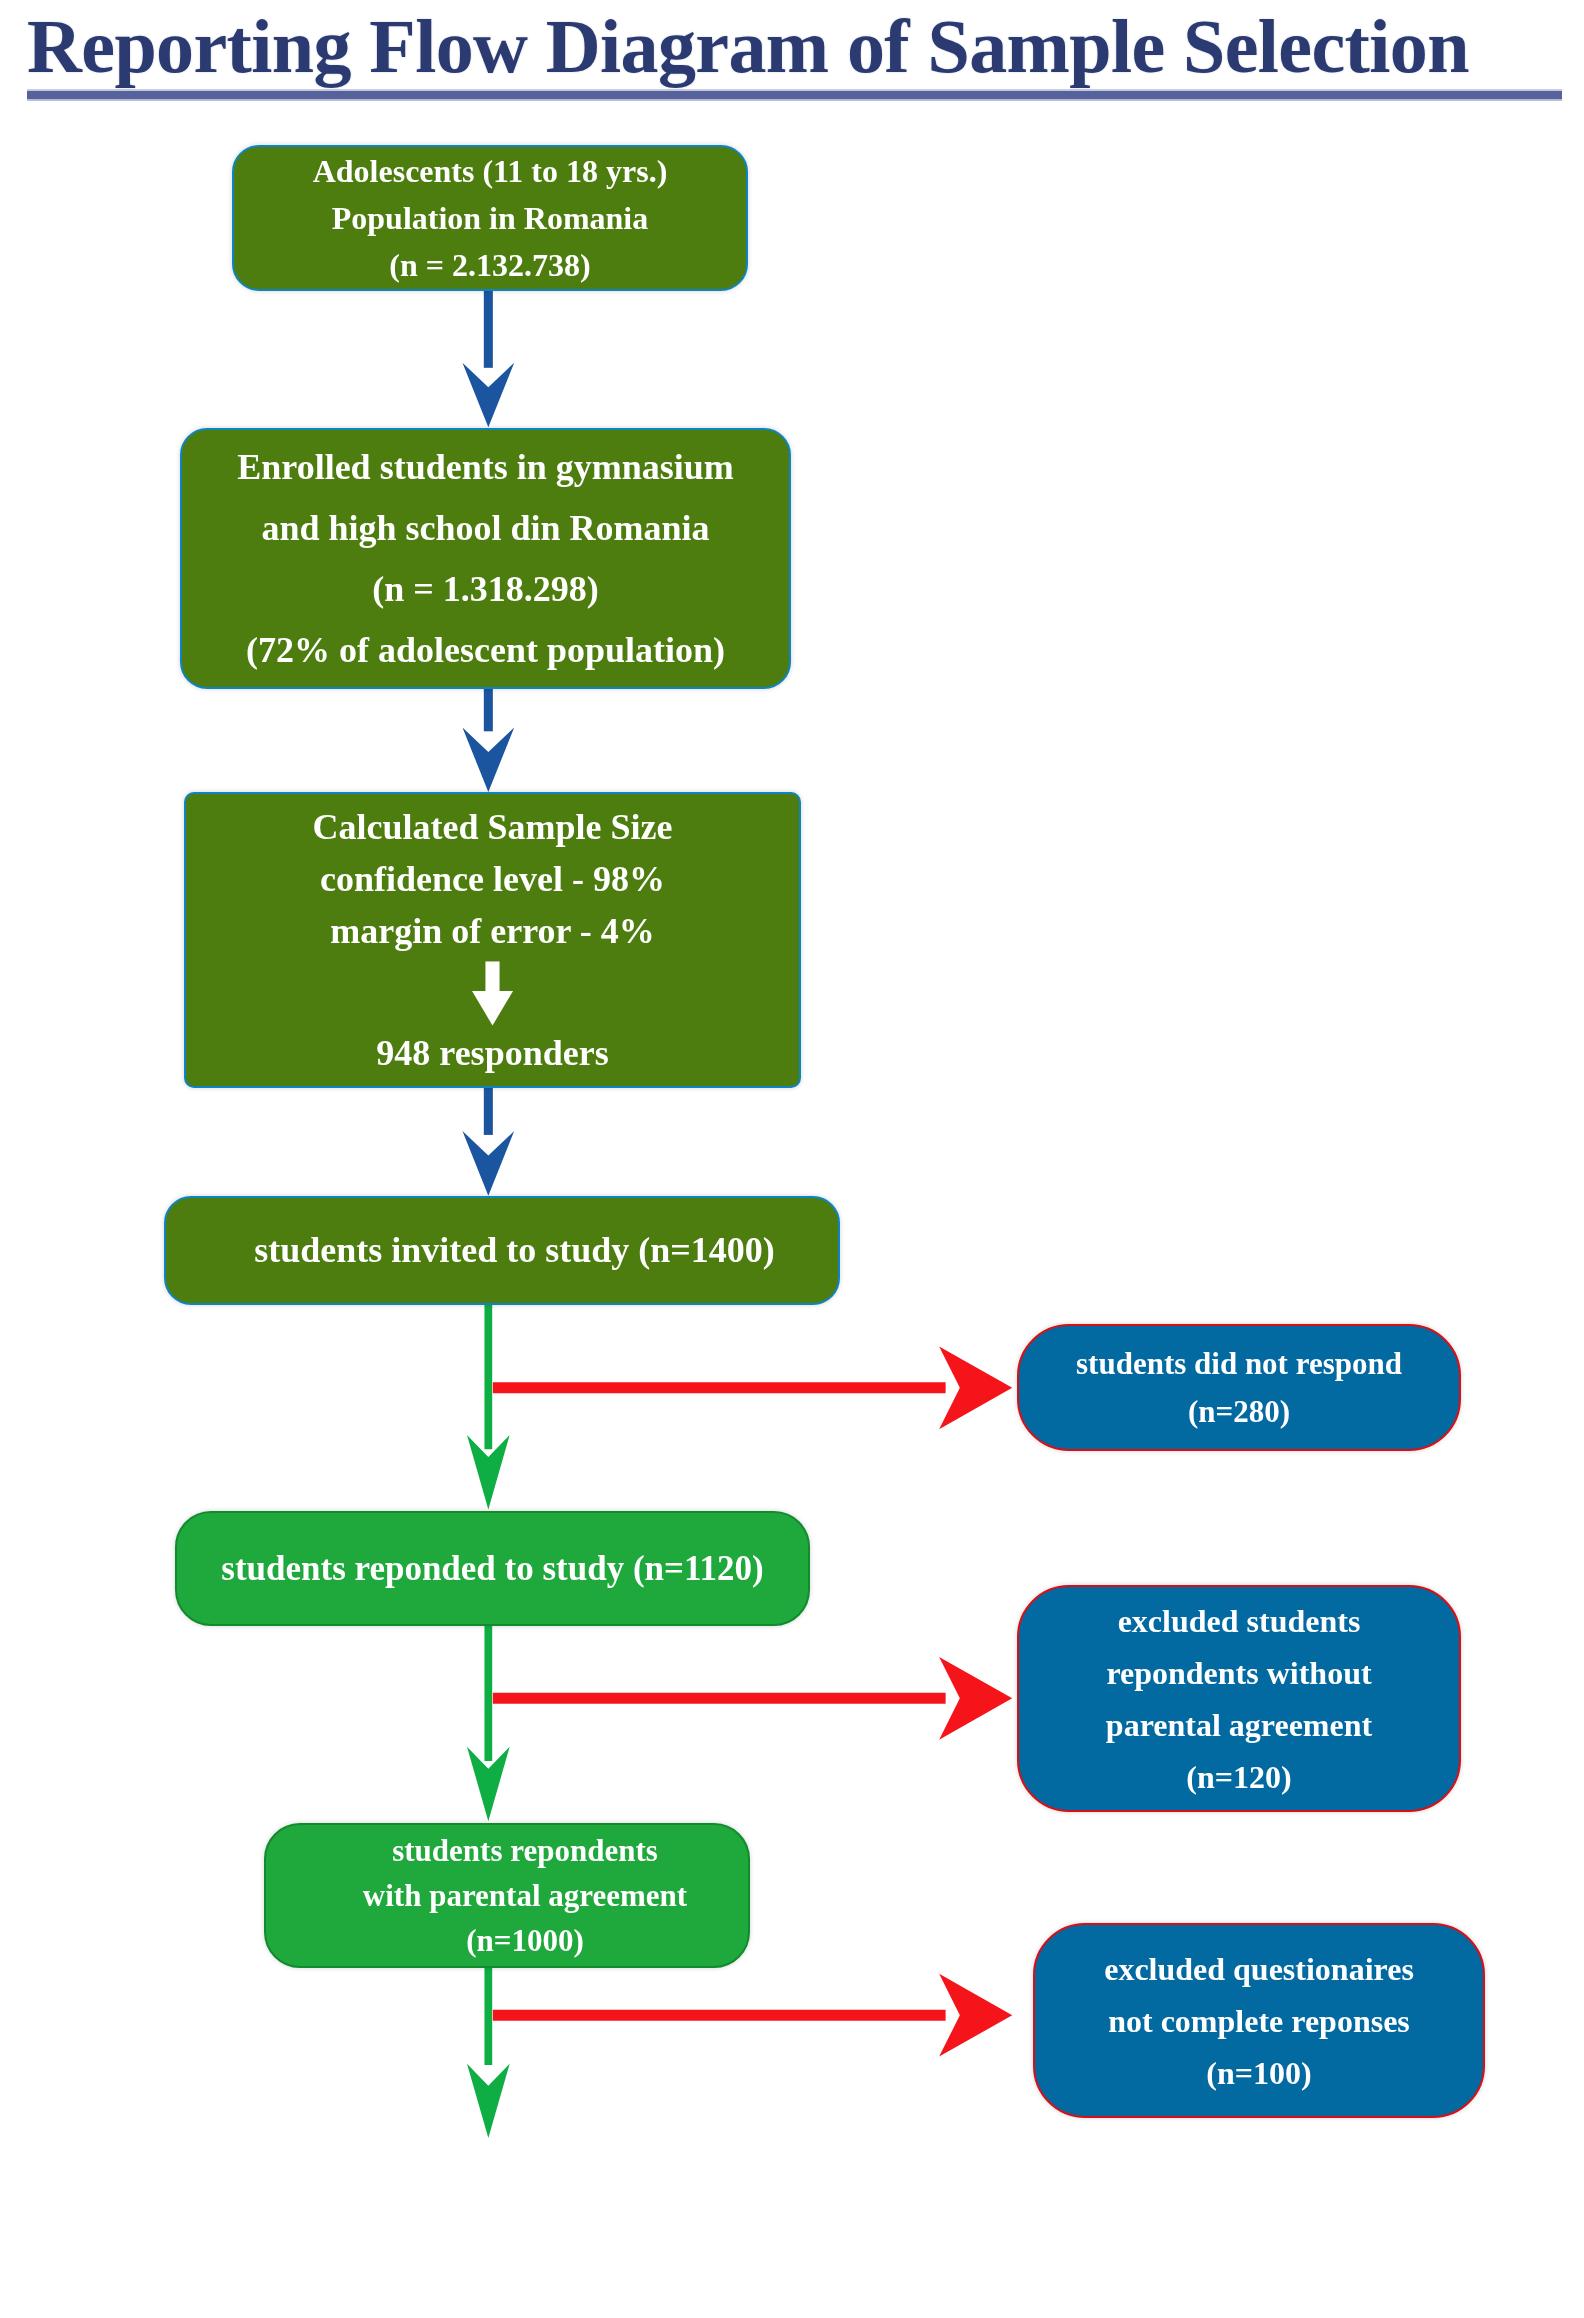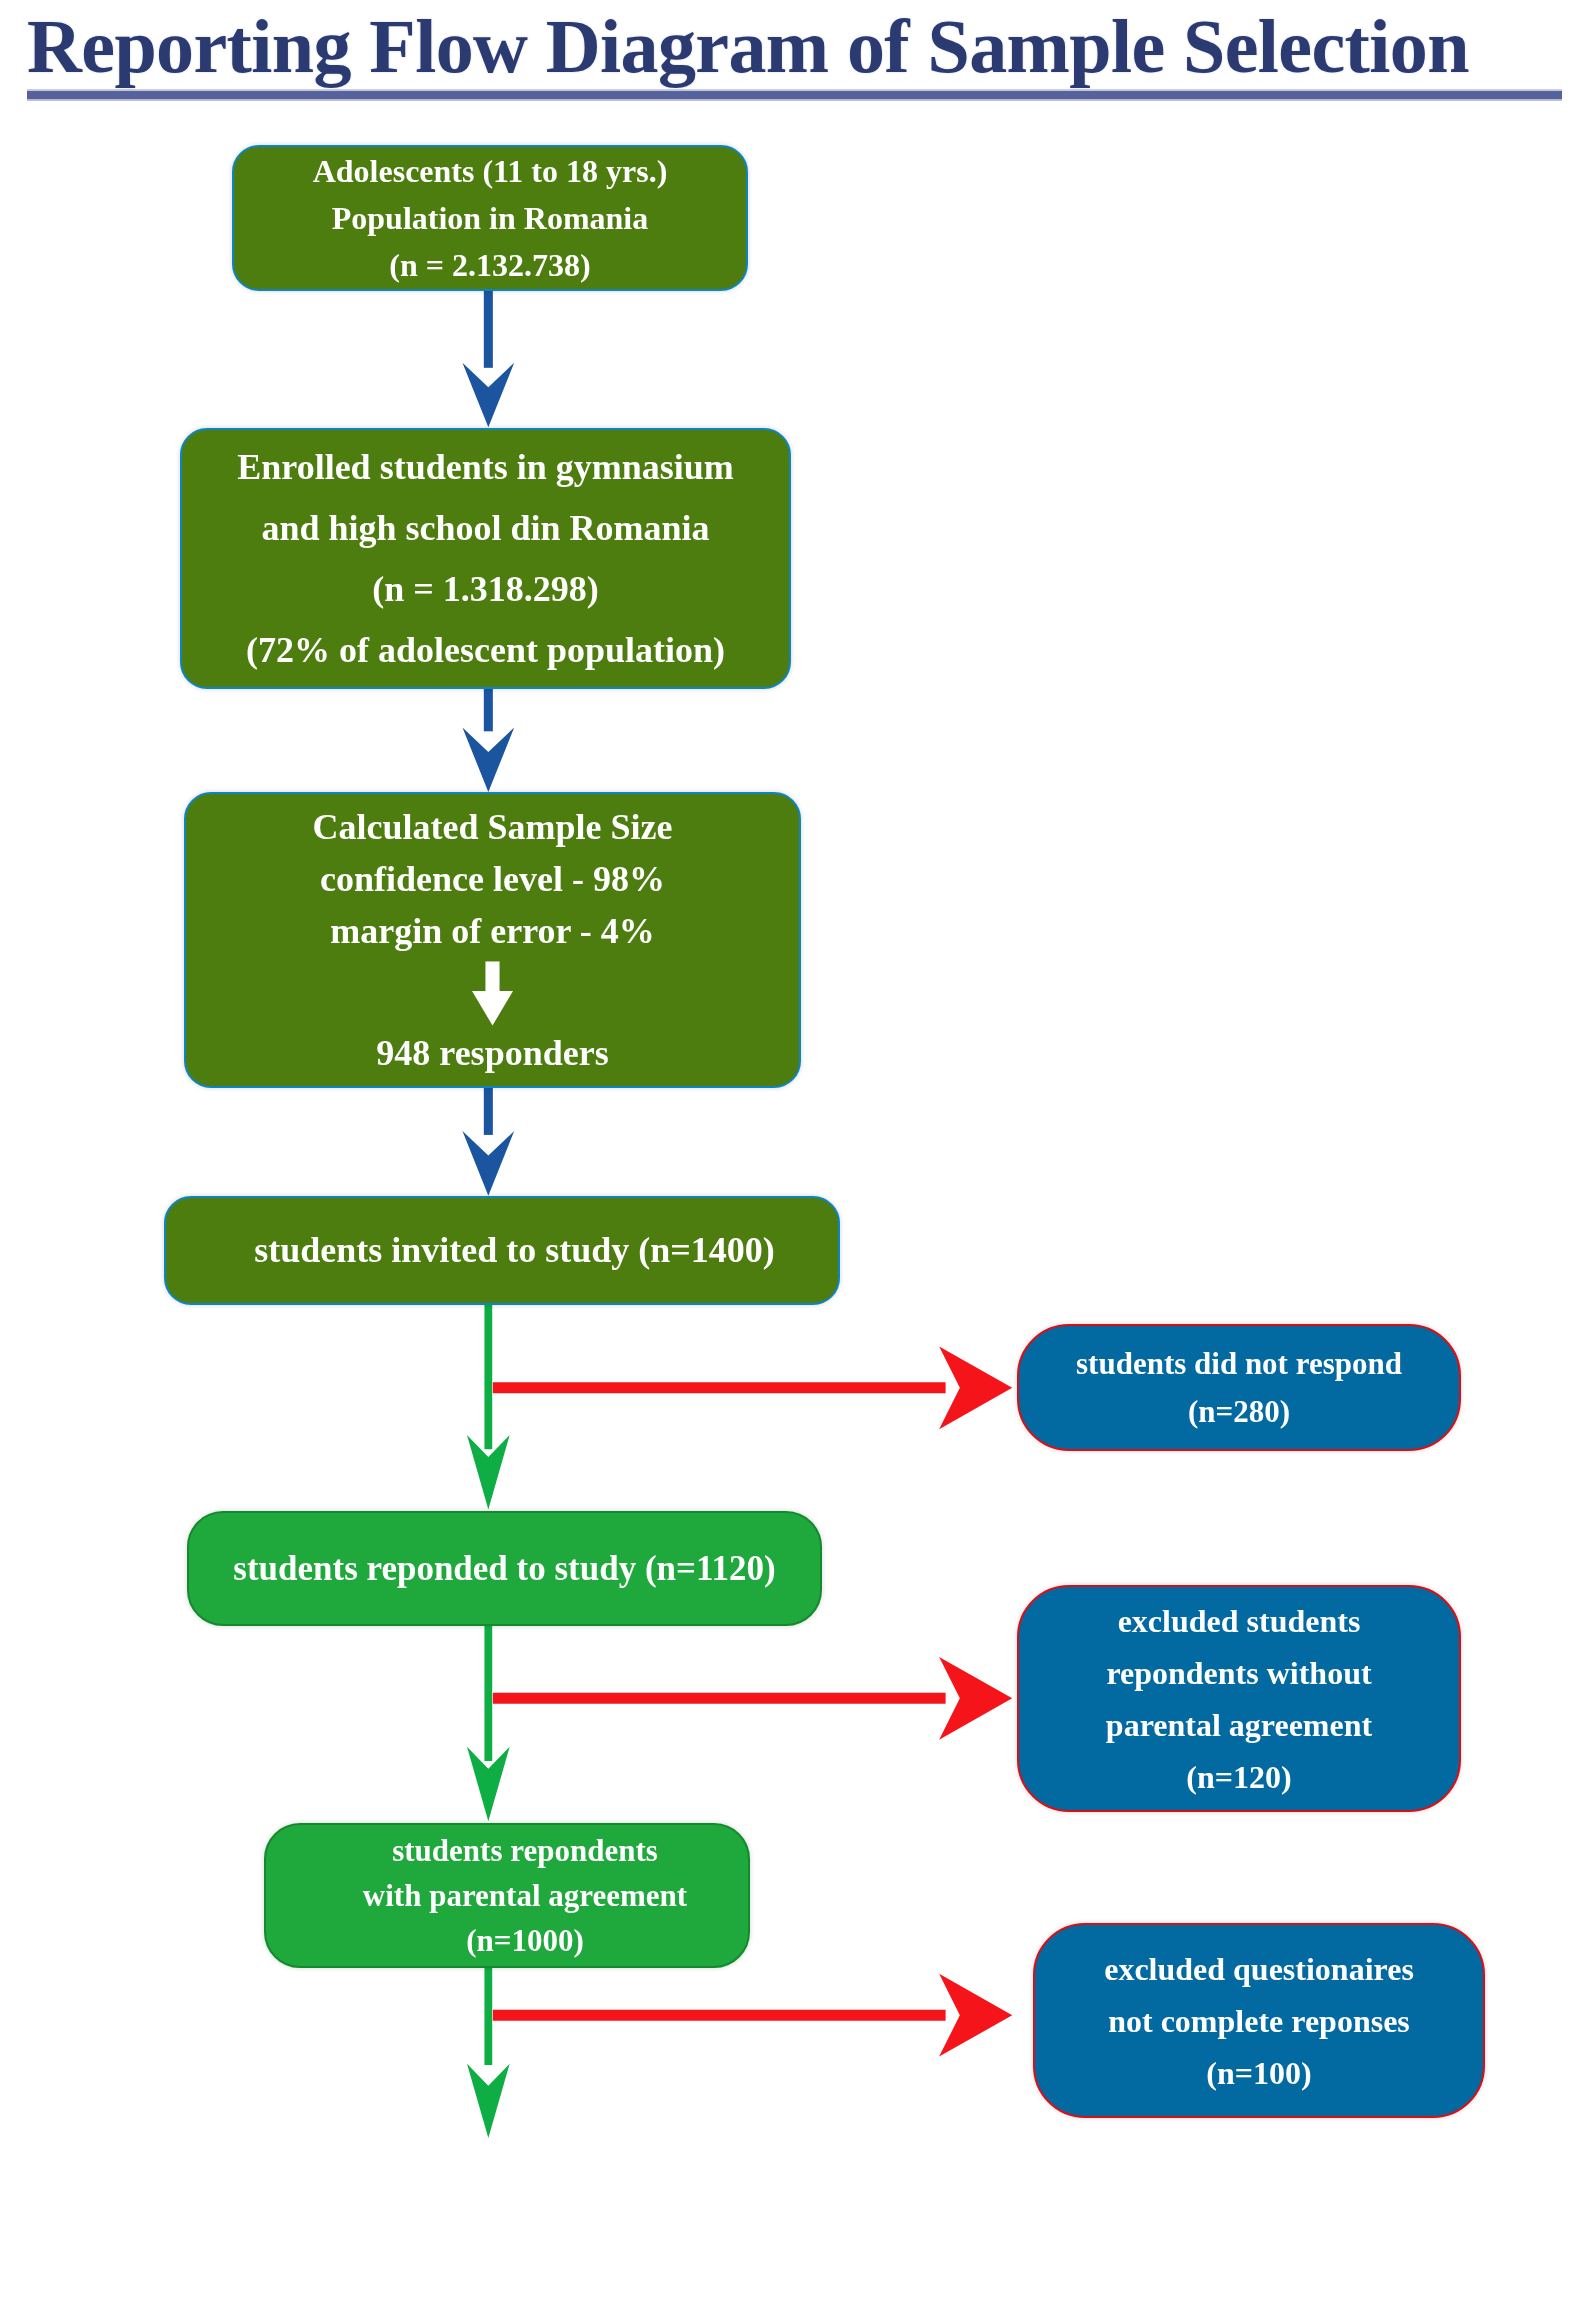--- a/index.html
+++ b/index.html
@@ -50,23 +50,23 @@
     z-index:4;
     box-shadow:0 0 5.2px rgba(0,0,0,0.18);
   }
   .blue{ background:#4d7c0f; border:2.6px solid #0d85c2; border-radius:27px; }
   .green{ background:#1fa83c; border:2.6px solid #128a2e; border-radius:36px; }
   .red{ background:#0369a1; border:2.6px solid #d90f17; border-radius:52px; }
   .line{ width:100%; }
 
   #box-adolescents{ left:232px; top:145px;  width:512px;  height:142px; font-size:32px; line-height:47px; }
   #box-enrolled   { left:180px; top:428px;  width:607px;  height:257px; font-size:36px; line-height:61px; }
-  #box-sample     { left:184px; top:792px; width:613px;  height:292px; font-size:36px; line-height:52px; }
+  #box-sample     { left:184px; top:792px; width:613px;  height:292px; font-size:36px; line-height:52px;border-radius:10px; }
   #box-invited    { left:164px; top:1196px; width:647px; height:105px; font-size:36px; line-height:41px;padding-left:25px; }
-  #box-responded  { left:175px; top:1511px; width:631px;  height:111px; font-size:35px; line-height:40px;margin-left:12px; }
+  #box-responded  { left:175px; top:1511px; width:631px;  height:111px; font-size:35px; line-height:40px; }
   #box-parental   { left:264px; top:1823px; width:446px;  height:141px; font-size:31px; line-height:45px;padding-left:36px; }
   #box-included   { left:264px; top:2140px; width:446px;  height:142px; font-size:31px; line-height:45px; }
   #box-notrespond { left:1017px; top:1324px; width:440px; height:123px; font-size:31px; line-height:48px; }
   #box-noparental { left:1017px; top:1585px; width:440px; height:223px; font-size:32px; line-height:52px; }
   #box-incomplete { left:1017px; top:1923px; width:448px; height:191px; font-size:32px; line-height:52px;margin-left:16px; }
 
   .white-arrow{ margin:3.9px 0 1.3px 0; }
 </style>
 </head>
 <body>

